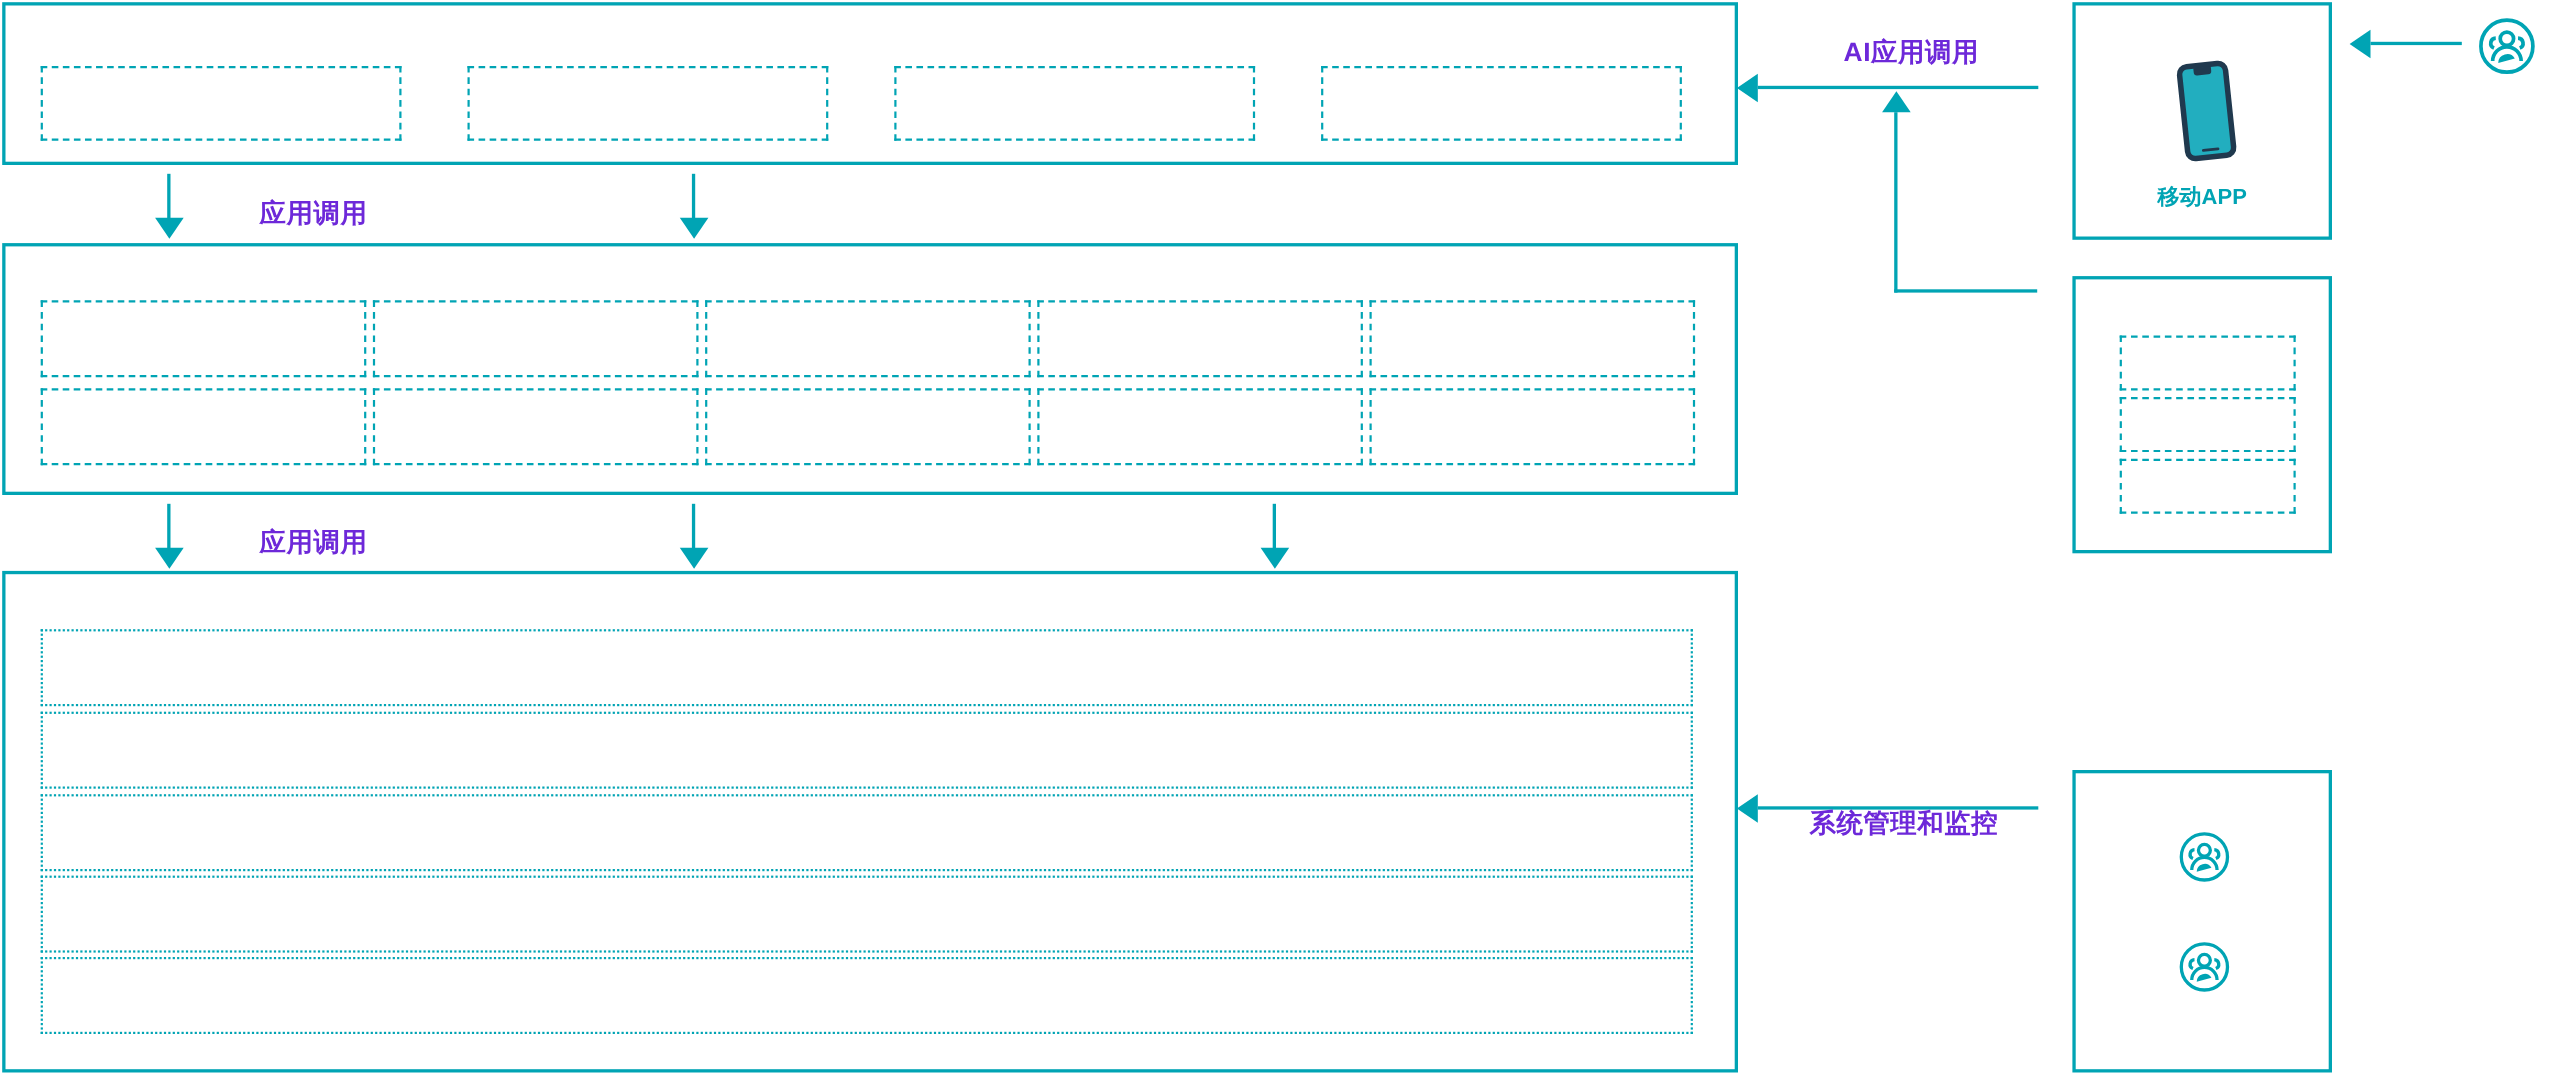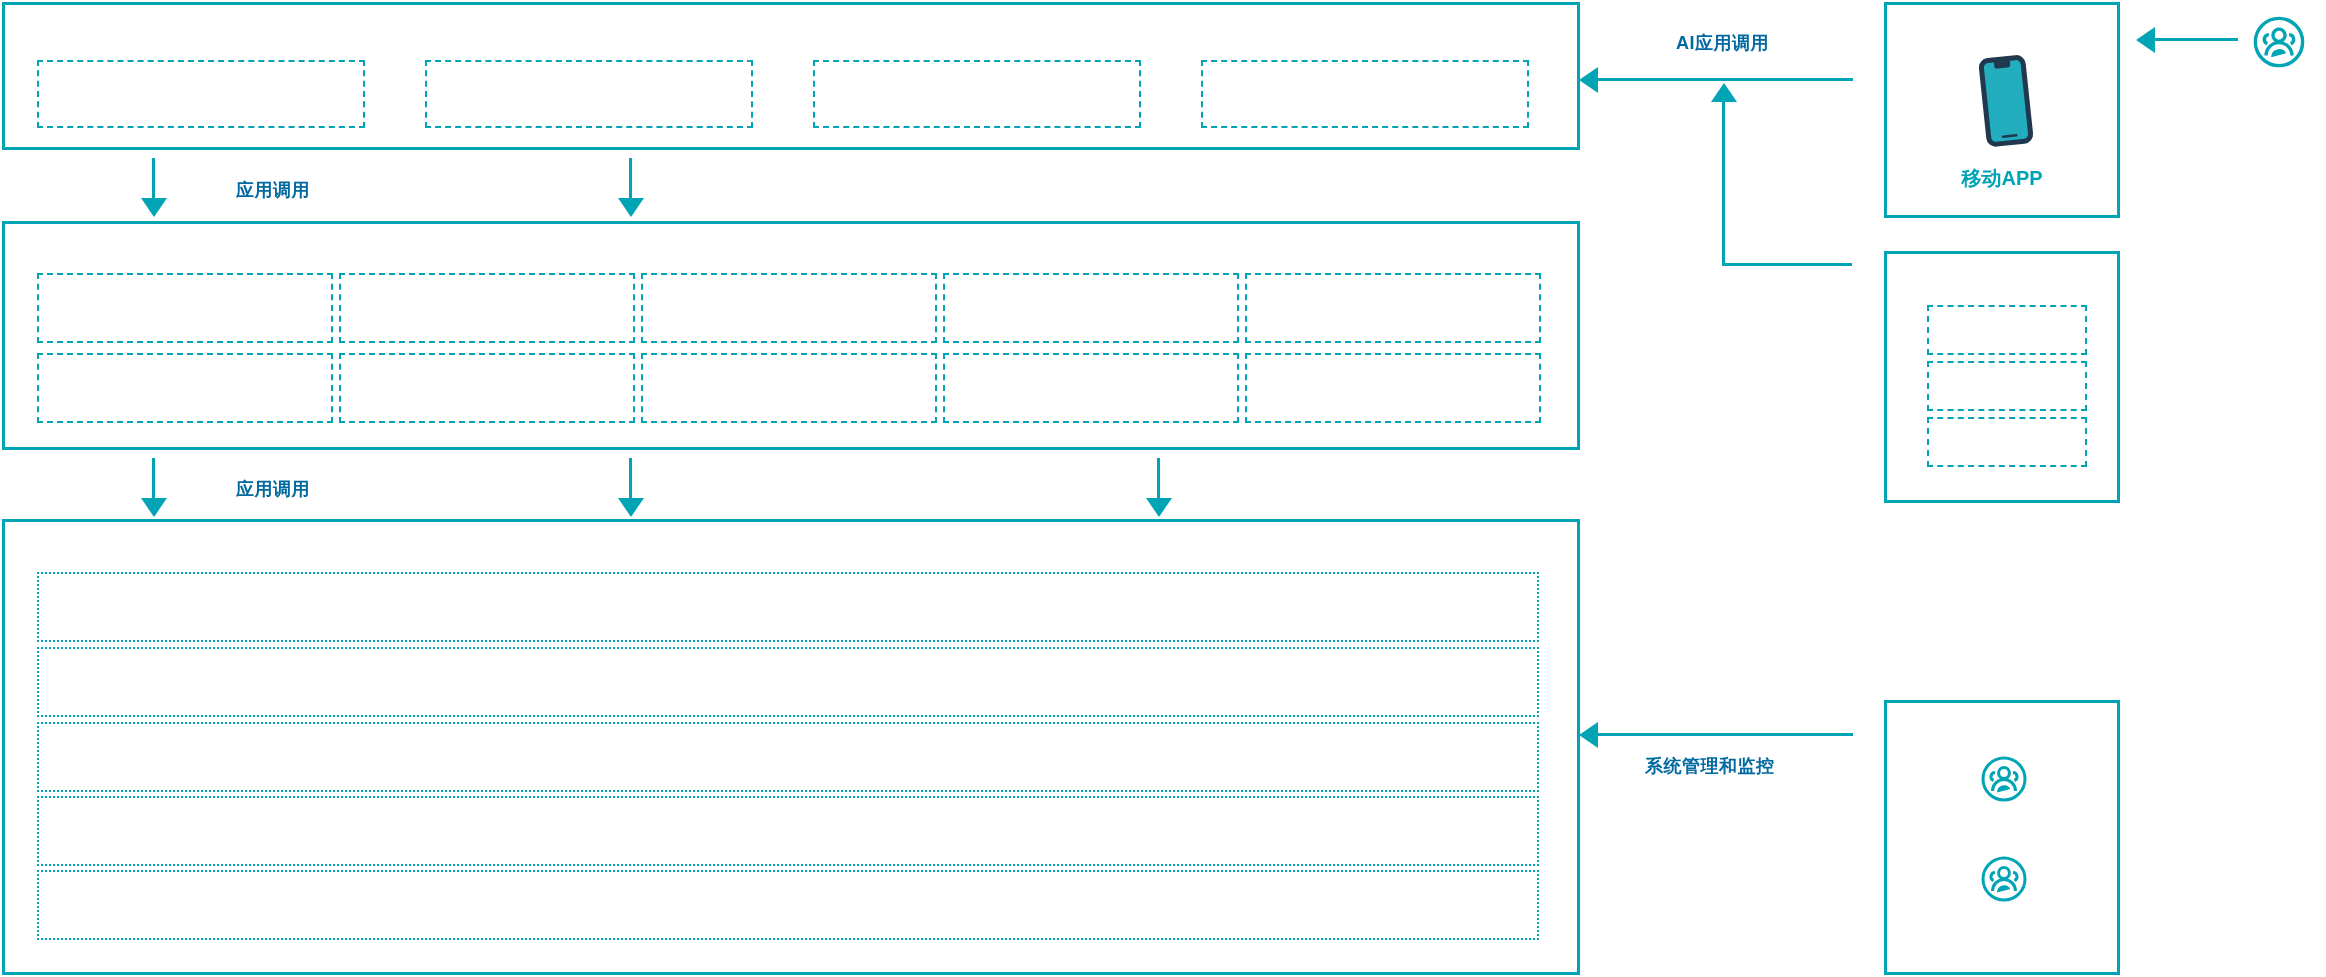--- a/index.html
+++ b/index.html
@@ -45,22 +45,22 @@
   }
   .arrow-left{
     position:absolute;width:0;height:0;
     border-top:13px solid transparent;
     border-bottom:13px solid transparent;
     border-right:19px solid #00A4B4;
   }
 
   
   .flow-label{
-    position:absolute;color:#0369a1;
-    font-size:18px;font-weight:bold;white-space:nowrap;
+    position:absolute;color:#6d28d9;
+    font-size:24px;font-weight:bold;white-space:nowrap;
     letter-spacing:0.5px;
   }
   .node-label{
     position:absolute;color:#00A4B4;
     font-size:20px;font-weight:bold;white-space:nowrap;
     text-align:center;
   }
 
   .icon-wrap{position:absolute;display:block;line-height:0;}
 </style>
@@ -117,21 +117,21 @@
 <div class="hline" style="left:1598px;top:78px;width:255px;"></div>
 <div class="arrow-left" style="left:1579px;top:67px;"></div>
 <div class="flow-label" style="left:1676px;top:31px;">AI应用调用</div>
 
 <div class="vline" style="left:1722px;top:102px;width:3px;height:164px;"></div>
 <div class="arrow-up" style="left:1711px;top:83px;"></div>
 <div class="hline" style="left:1722px;top:263px;width:130px;"></div>
 
 <div class="hline" style="left:1598px;top:733px;width:255px;"></div>
 <div class="arrow-left" style="left:1579px;top:722px;"></div>
-<div class="flow-label" style="left:1645px;top:754px;">系统管理和监控</div>
+<div class="flow-label" style="left:1645px;top:732px;">系统管理和监控</div>
 
 <div class="panel" style="left:1884px;top:2px;width:236px;height:216px;">
   <span class="icon-wrap" style="left:84px;top:48px;">
     <svg width="68" height="96" viewBox="0 0 68 96" xmlns="http://www.w3.org/2000/svg">
       <g transform="rotate(-6 34 48)">
         <rect x="14" y="6" width="42" height="84" rx="7" ry="7" fill="#22AEBF" stroke="#20394E" stroke-width="5"></rect>
         <path d="M27 8 h16 v4 a3 3 0 0 1 -3 3 h-10 a3 3 0 0 1 -3 -3 z" fill="#20394E"></path>
         <rect x="27" y="82" width="16" height="2.6" rx="1.3" fill="#20394E"></rect>
       </g>
     </svg>

